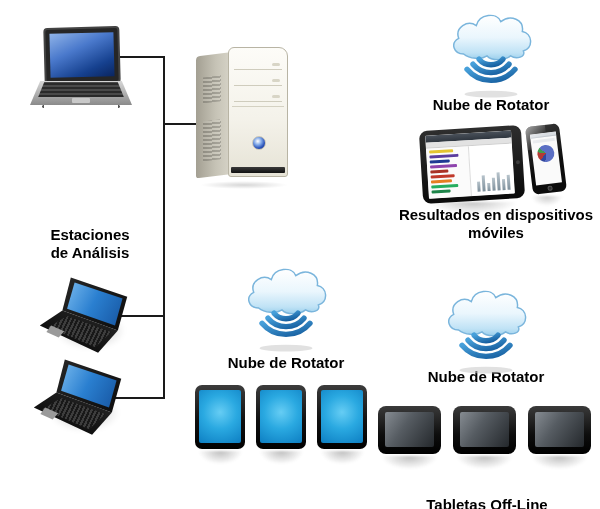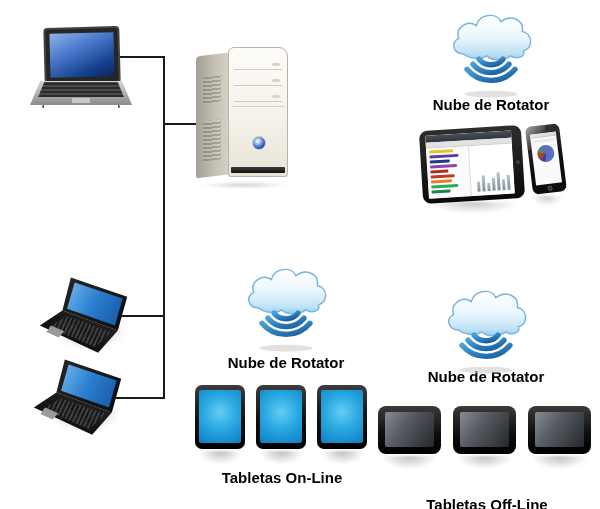--- a/index.html
+++ b/index.html
@@ -112,20 +112,24 @@
   <div class="netbook">
     <div class="nb-lid">
       <div class="nb-scr"></div>
     </div>
     <div class="nb-base"></div>
     <div class="nb-keys"></div>
     <div class="nb-pad"></div>
     <div class="nb-feet"></div>
   </div>
 
+  <div class="lbl" style="left:20px; top:226px; width:140px;">
+    <div>Estaciones</div>
+    <div>de Análisis</div>
+  </div>
   <div class="blaptop" style="left:37px; top:276px;">
     <div class="bl-shadow"></div>
     <div class="bl-scr-out"></div>
     <div class="bl-scr-in"></div>
     <div class="bl-base"></div>
     <div class="bl-keys"></div>
     <div class="bl-pad"></div>
   </div>
   <div class="blaptop" style="left:31px; top:358px;">
     <div class="bl-shadow"></div>
@@ -191,20 +195,24 @@
   </div>
   <div class="iphone-refl"></div>
   <div class="iphone">
     <div class="ip-scr">
       <div class="ip-row"></div>
       <div class="ip-row2"></div>
       <div class="ip-pie"></div>
     </div>
     <div class="ip-home"></div>
   </div>
+  <div class="lbl" style="left:398px; top:206px; width:196px;">
+    <div>Resultados en dispositivos</div>
+    <div>móviles</div>
+  </div>
 
   <div class="cloud" style="left:237px; top:260px;">
     <svg viewBox="0 0 100 96">
       <defs>
         <linearGradient id="cg2" x1="0" y1="0" x2="0" y2="1">
           <stop offset="0" stop-color="#ffffff"></stop>
             <stop offset="0.5" stop-color="#eaf6fd"></stop>
           <stop offset="0.85" stop-color="#bfe2f5"></stop>
             <stop offset="1" stop-color="#9bcfec"></stop>
         </linearGradient>
@@ -235,21 +243,20 @@
         </div>
       <div class="refl"></div>
     </div>
     <div class="tab-on-wrap">
       <div class="tab-on">
           <div class="tab-on-scr"></div>
         </div>
       <div class="refl"></div>
     </div>
   </div>
-  <div class="lbl" style="left:210px; top:469px; width:144px;">Tabletas On-Line</div>
 
   <div class="cloud" style="left:437px; top:282px;">
     <svg viewBox="0 0 100 96">
       <defs>
         <linearGradient id="cg3" x1="0" y1="0" x2="0" y2="1">
           <stop offset="0" stop-color="#ffffff"></stop>
             <stop offset="0.5" stop-color="#eaf6fd"></stop>
           <stop offset="0.85" stop-color="#bfe2f5"></stop>
             <stop offset="1" stop-color="#9bcfec"></stop>
         </linearGradient>

